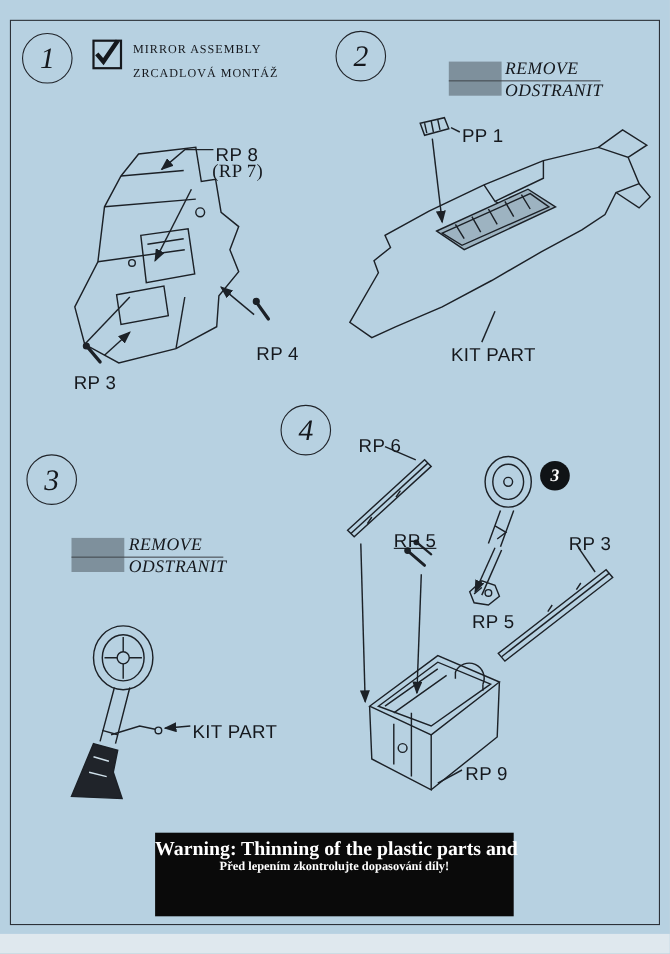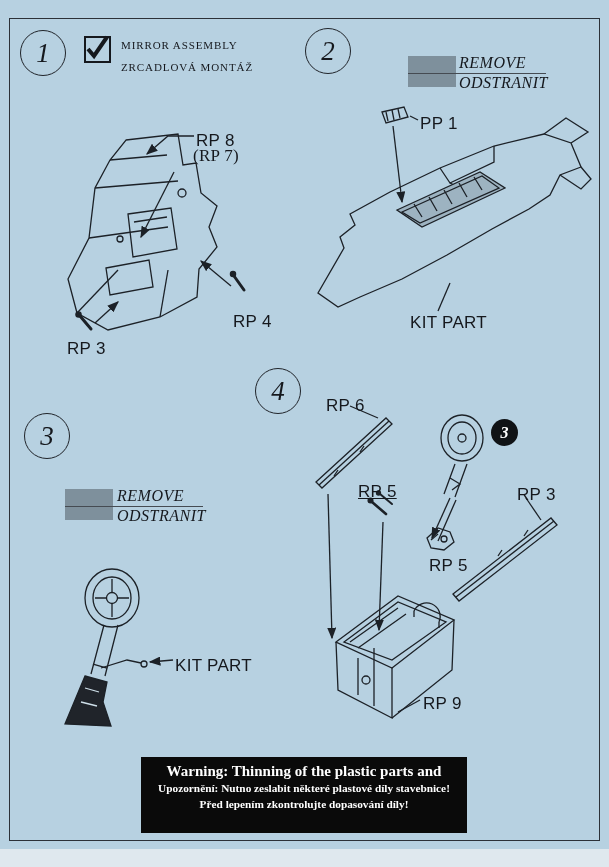--- a/index.html
+++ b/index.html
@@ -20,21 +20,21 @@
   .swatch{position:absolute;width:48px;height:31px;background:#7e909c;}
   .removetext{position:absolute;font:italic 16px "Liberation Serif",serif;letter-spacing:0.5px;white-space:nowrap;}
   .rule{position:absolute;height:1.2px;background:#454b52;}
   .plabel{position:absolute;font-size:17px;letter-spacing:0.3px;white-space:nowrap;}
   .badge{position:absolute;left:491px;top:419px;width:27px;height:27px;border-radius:50%;
     background:#101316;color:#fff;display:flex;align-items:center;justify-content:center;
     font:italic bold 16px "Liberation Serif",serif;}
   .warning{position:absolute;left:141px;top:757px;width:326px;height:76px;background:#0a0a0a;
     color:#fff;text-align:center;font-family:"Liberation Serif",serif;font-weight:bold;
     box-sizing:border-box;padding-top:6px;}
-  .warning div{line-height:16.5px;font-size:15px;white-space:nowrap;}
+  .warning div{line-height:16.5px;font-size:18px;white-space:nowrap;}
   .warning div.cz{font-size:11.3px;}
   .art{position:absolute;}
   .art path,.art ellipse,.art circle,.art line{vector-effect:none;}
 </style>
 </head>
 <body>
 
 <div id="page">
   <div class="frame"></div>
   <div class="bottom-edge"></div>
@@ -204,16 +204,15 @@
     <span>3</span>
   </div>
   <div class="plabel" style="left:326px;top:396px;">RP 6</div>
   <div class="plabel" style="left:358px;top:482px;text-decoration:underline;">RP 5</div>
   <div class="plabel" style="left:429px;top:556px;">RP 5</div>
   <div class="plabel" style="left:517px;top:485px;">RP 3</div>
   <div class="plabel" style="left:423px;top:694px;">RP 9</div>
 
   <div class="warning">
     <div>Warning: Thinning of the plastic parts and</div>
-    <div class="cz">Upozornění: Nutno zeslabit některé plastové díly stavebnice!</div>
     <div class="cz">Před lepením zkontrolujte dopasování díly!</div>
   </div>
 </div>
 
 </body></html>

